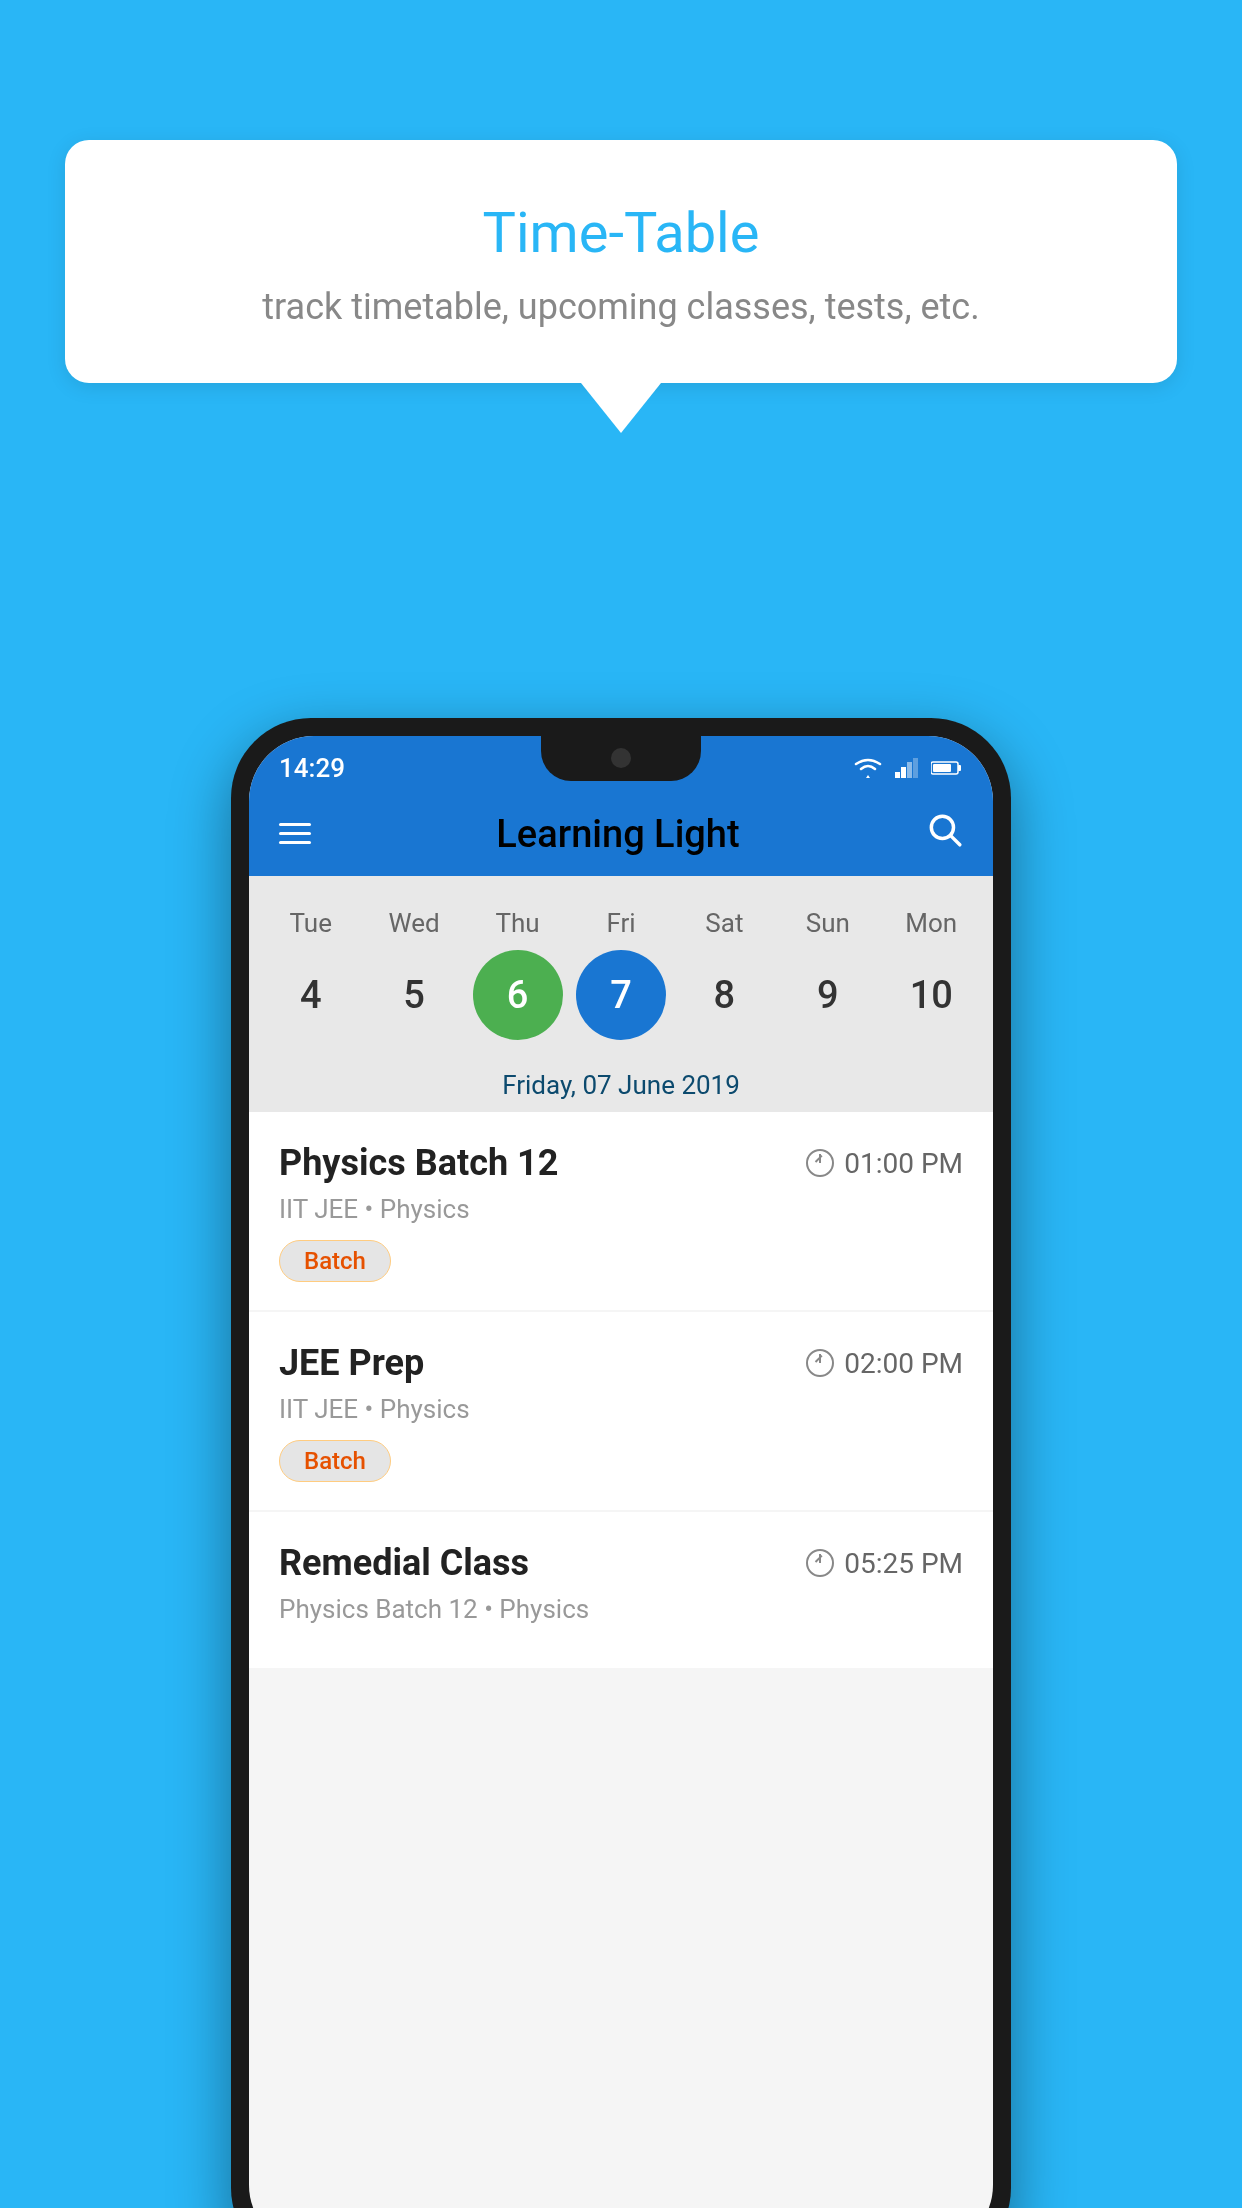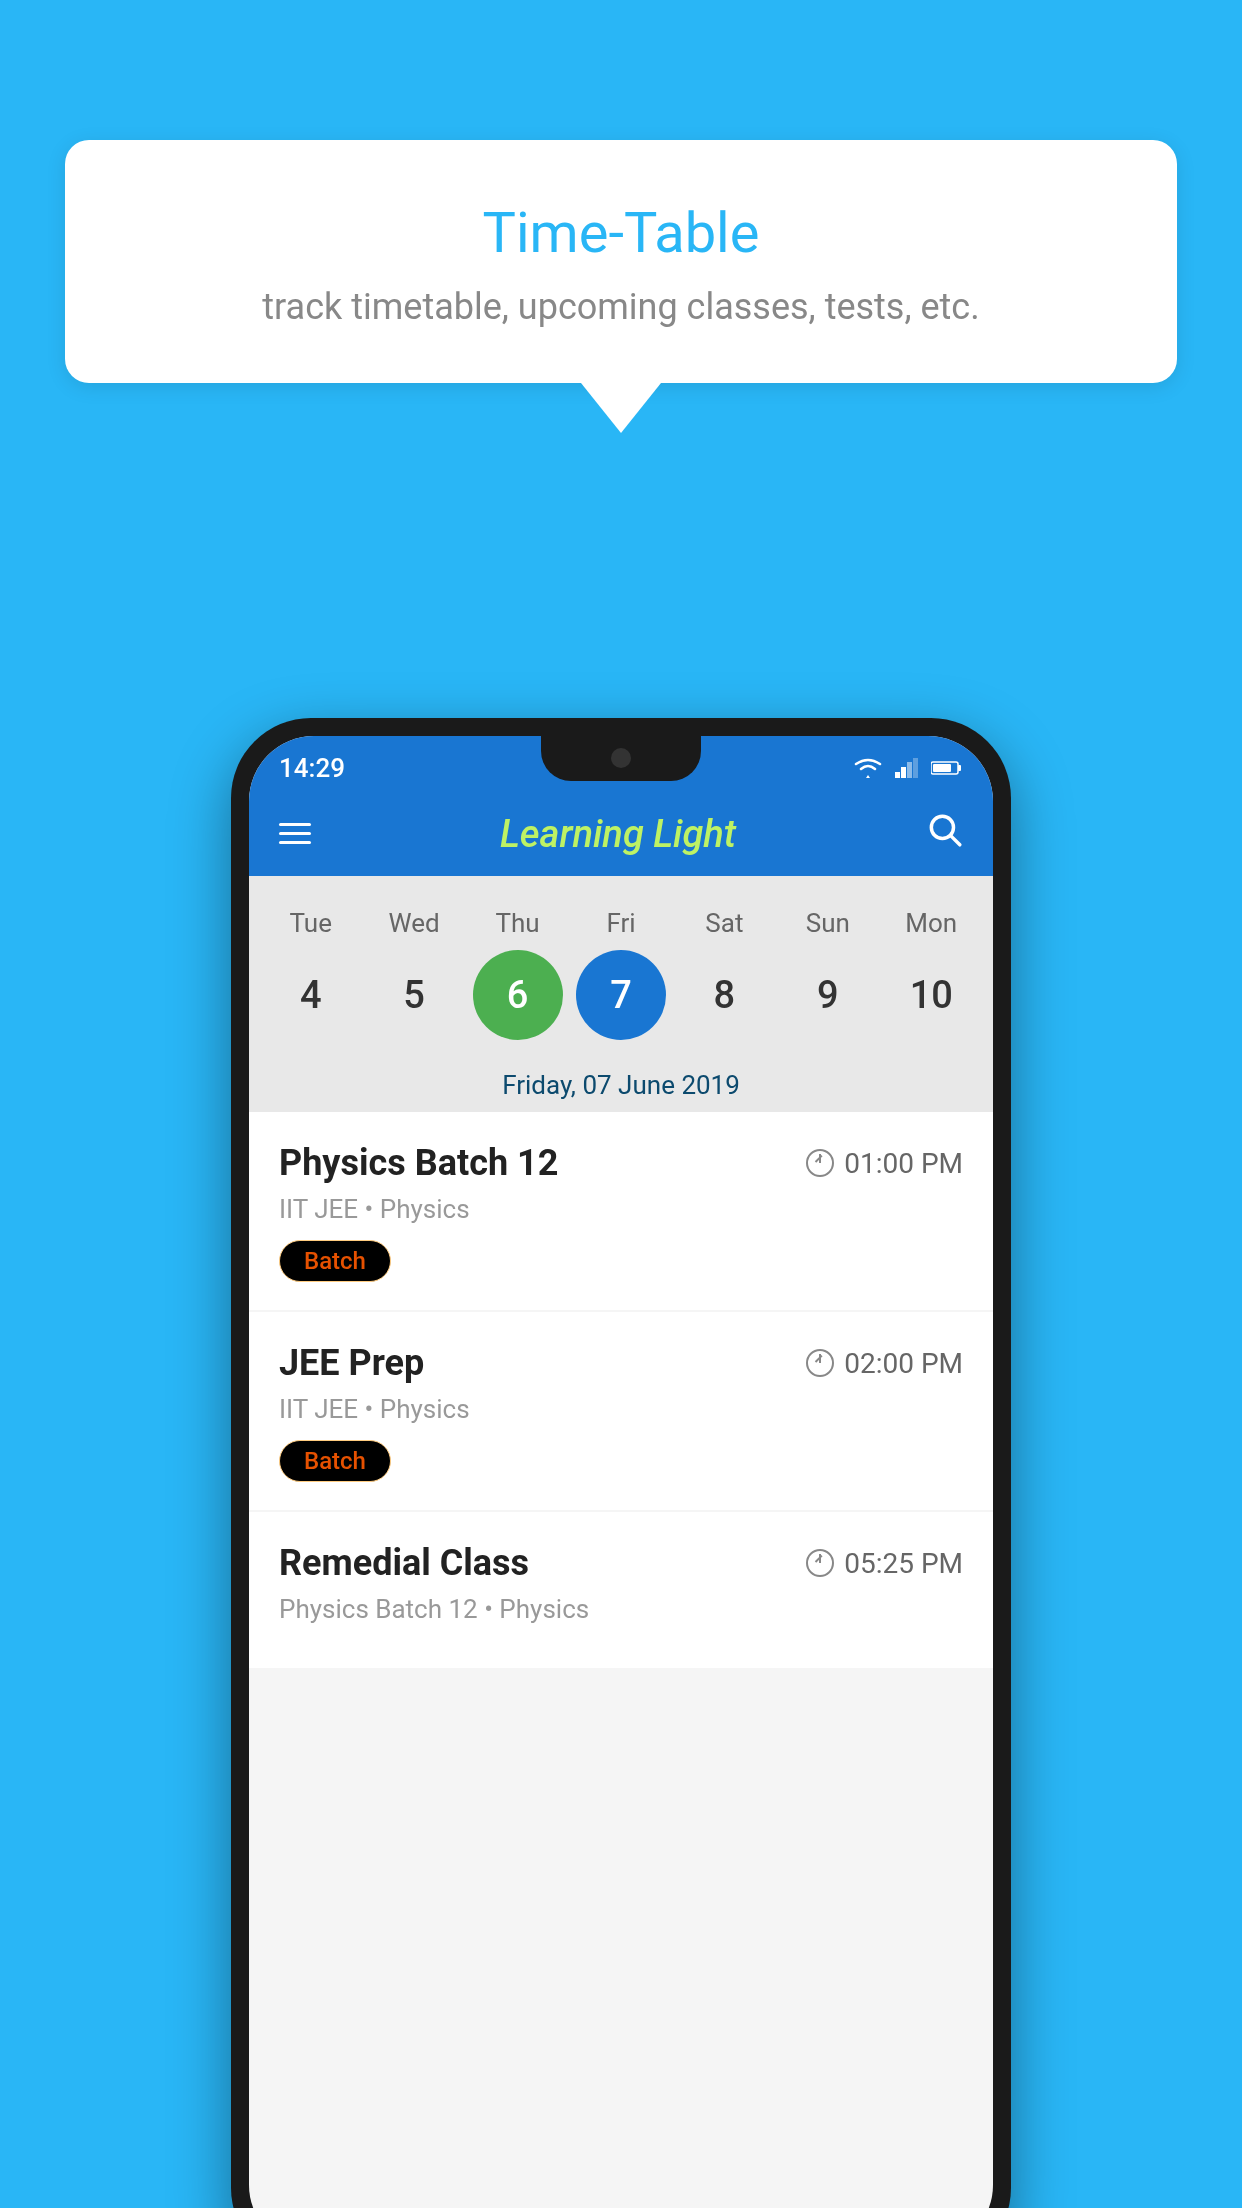--- a/index.html
+++ b/index.html
@@ -139,26 +139,25 @@
     }
 
     .menu-line {
       width: 32px;
       height: 3px;
       background: white;
       border-radius: 2px;
     }
 
     .app-bar-title {
-      color: #bef264;
+      color: #000000;
       font-size: 38px;
       font-weight: 500;
       flex: 1;
       text-align: center;
-      font-style: italic;
     }
 
     .app-bar-search {
       color: white;
       font-size: 38px;
       cursor: pointer;
     }
 
     
     .calendar-header {
@@ -287,21 +286,21 @@
       color: #999;
       margin-bottom: 16px;
     }
 
     .badge {
       display: inline-block;
       padding: 6px 24px;
       border-radius: 30px;
       font-size: 24px;
       font-weight: 500;
-      background: #000000;
+      background: #e5e5e5;
       color: #E65100;
       border: 1px solid #FFCC80;
     }
 
     .search-svg {
       width: 38px;
       height: 38px;
     }
   </style>
 </head>

